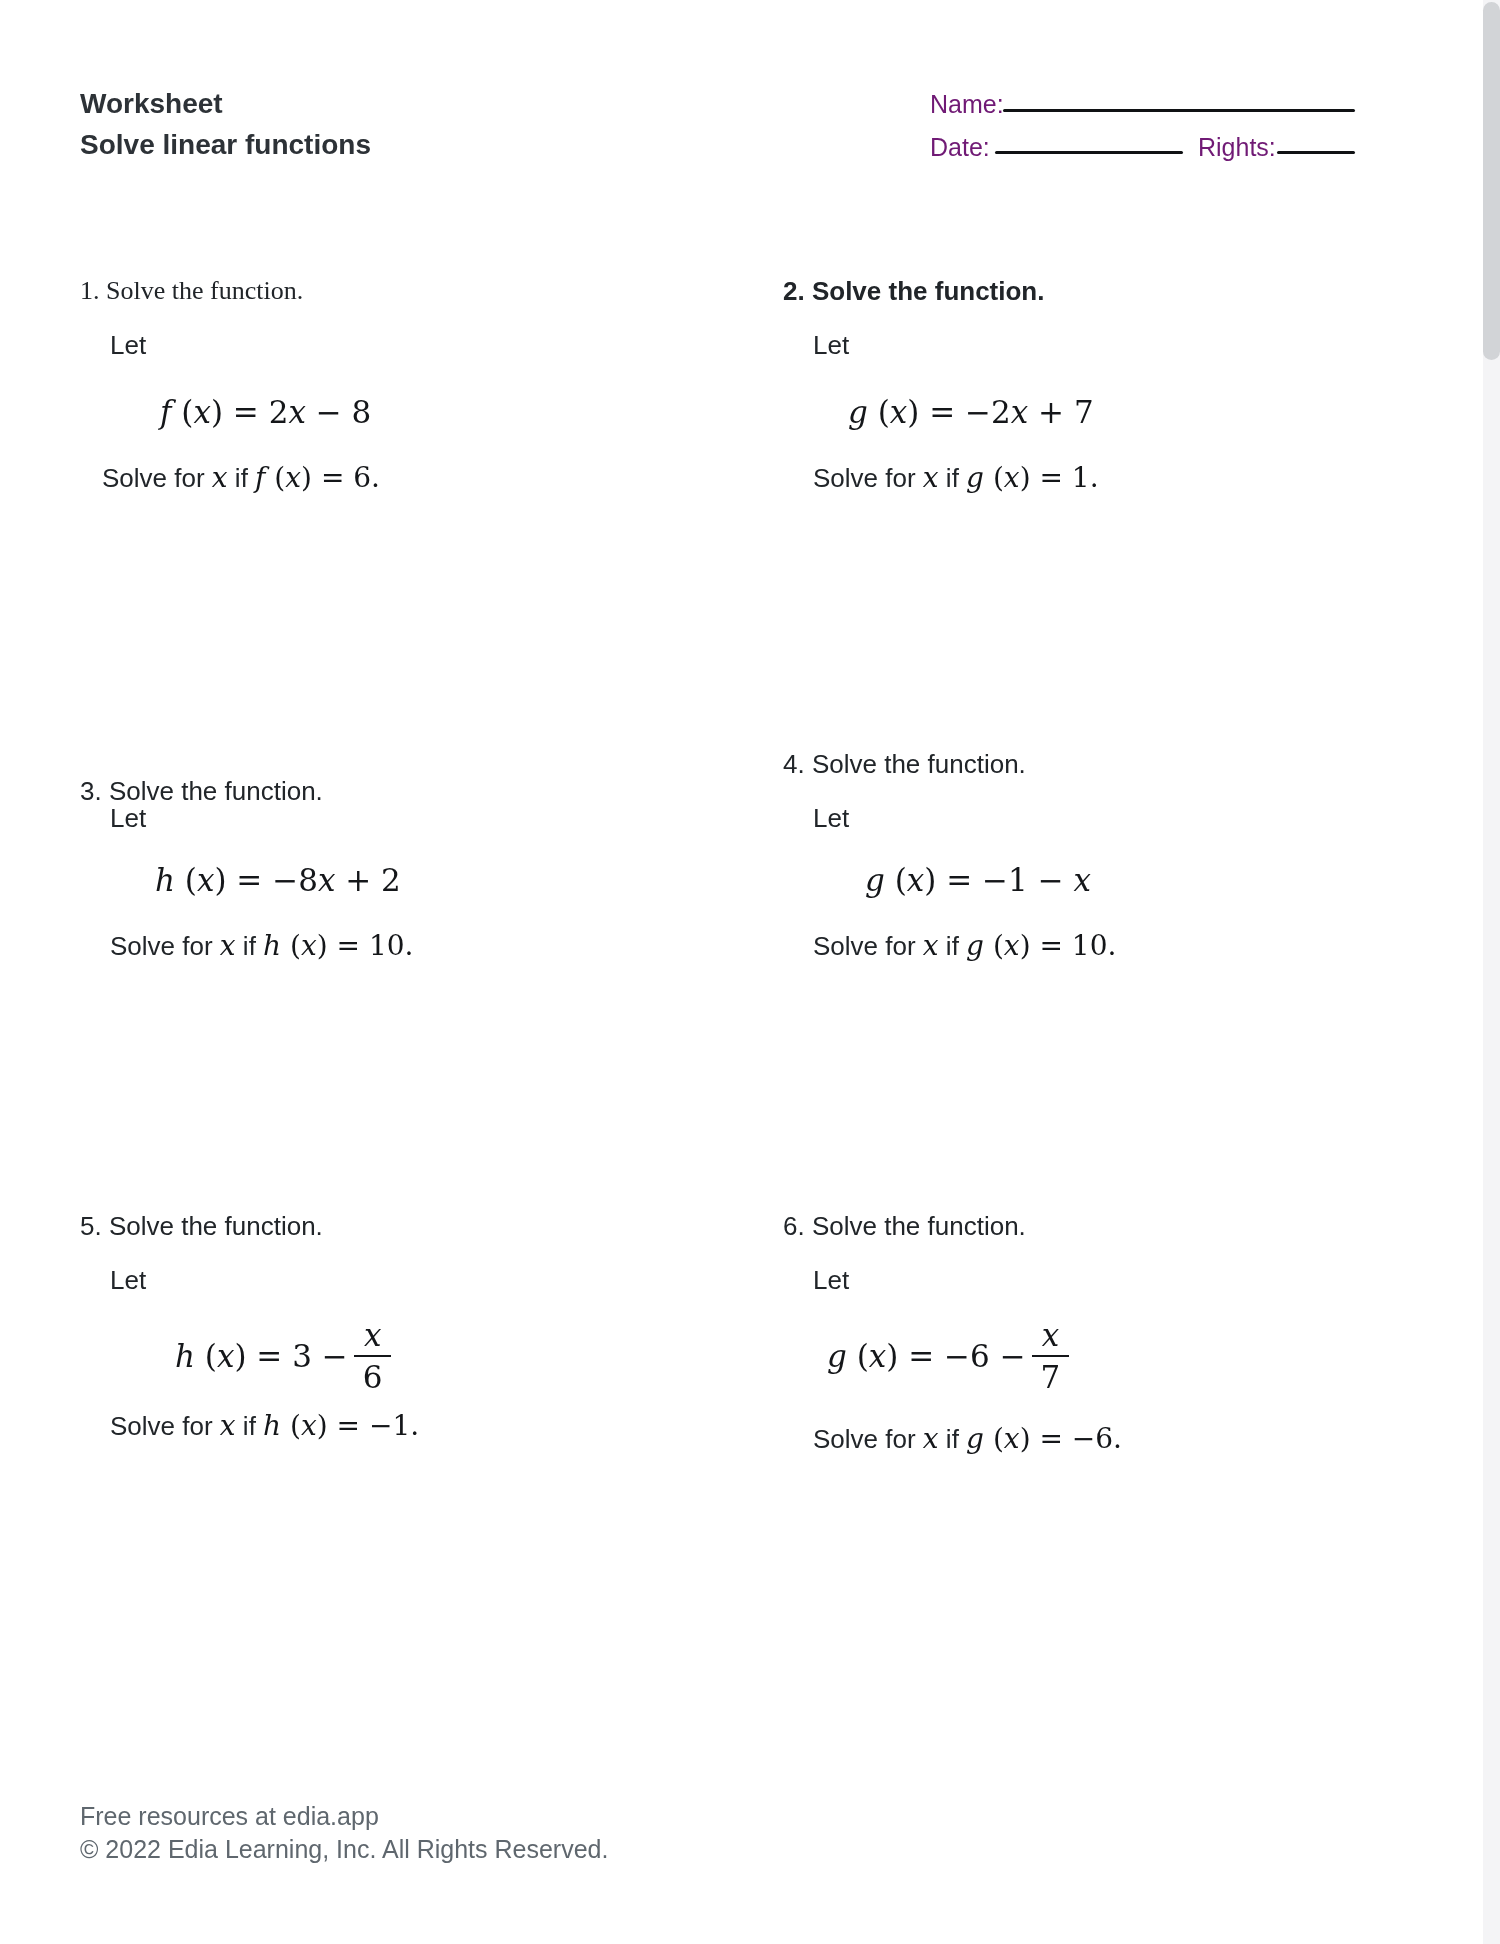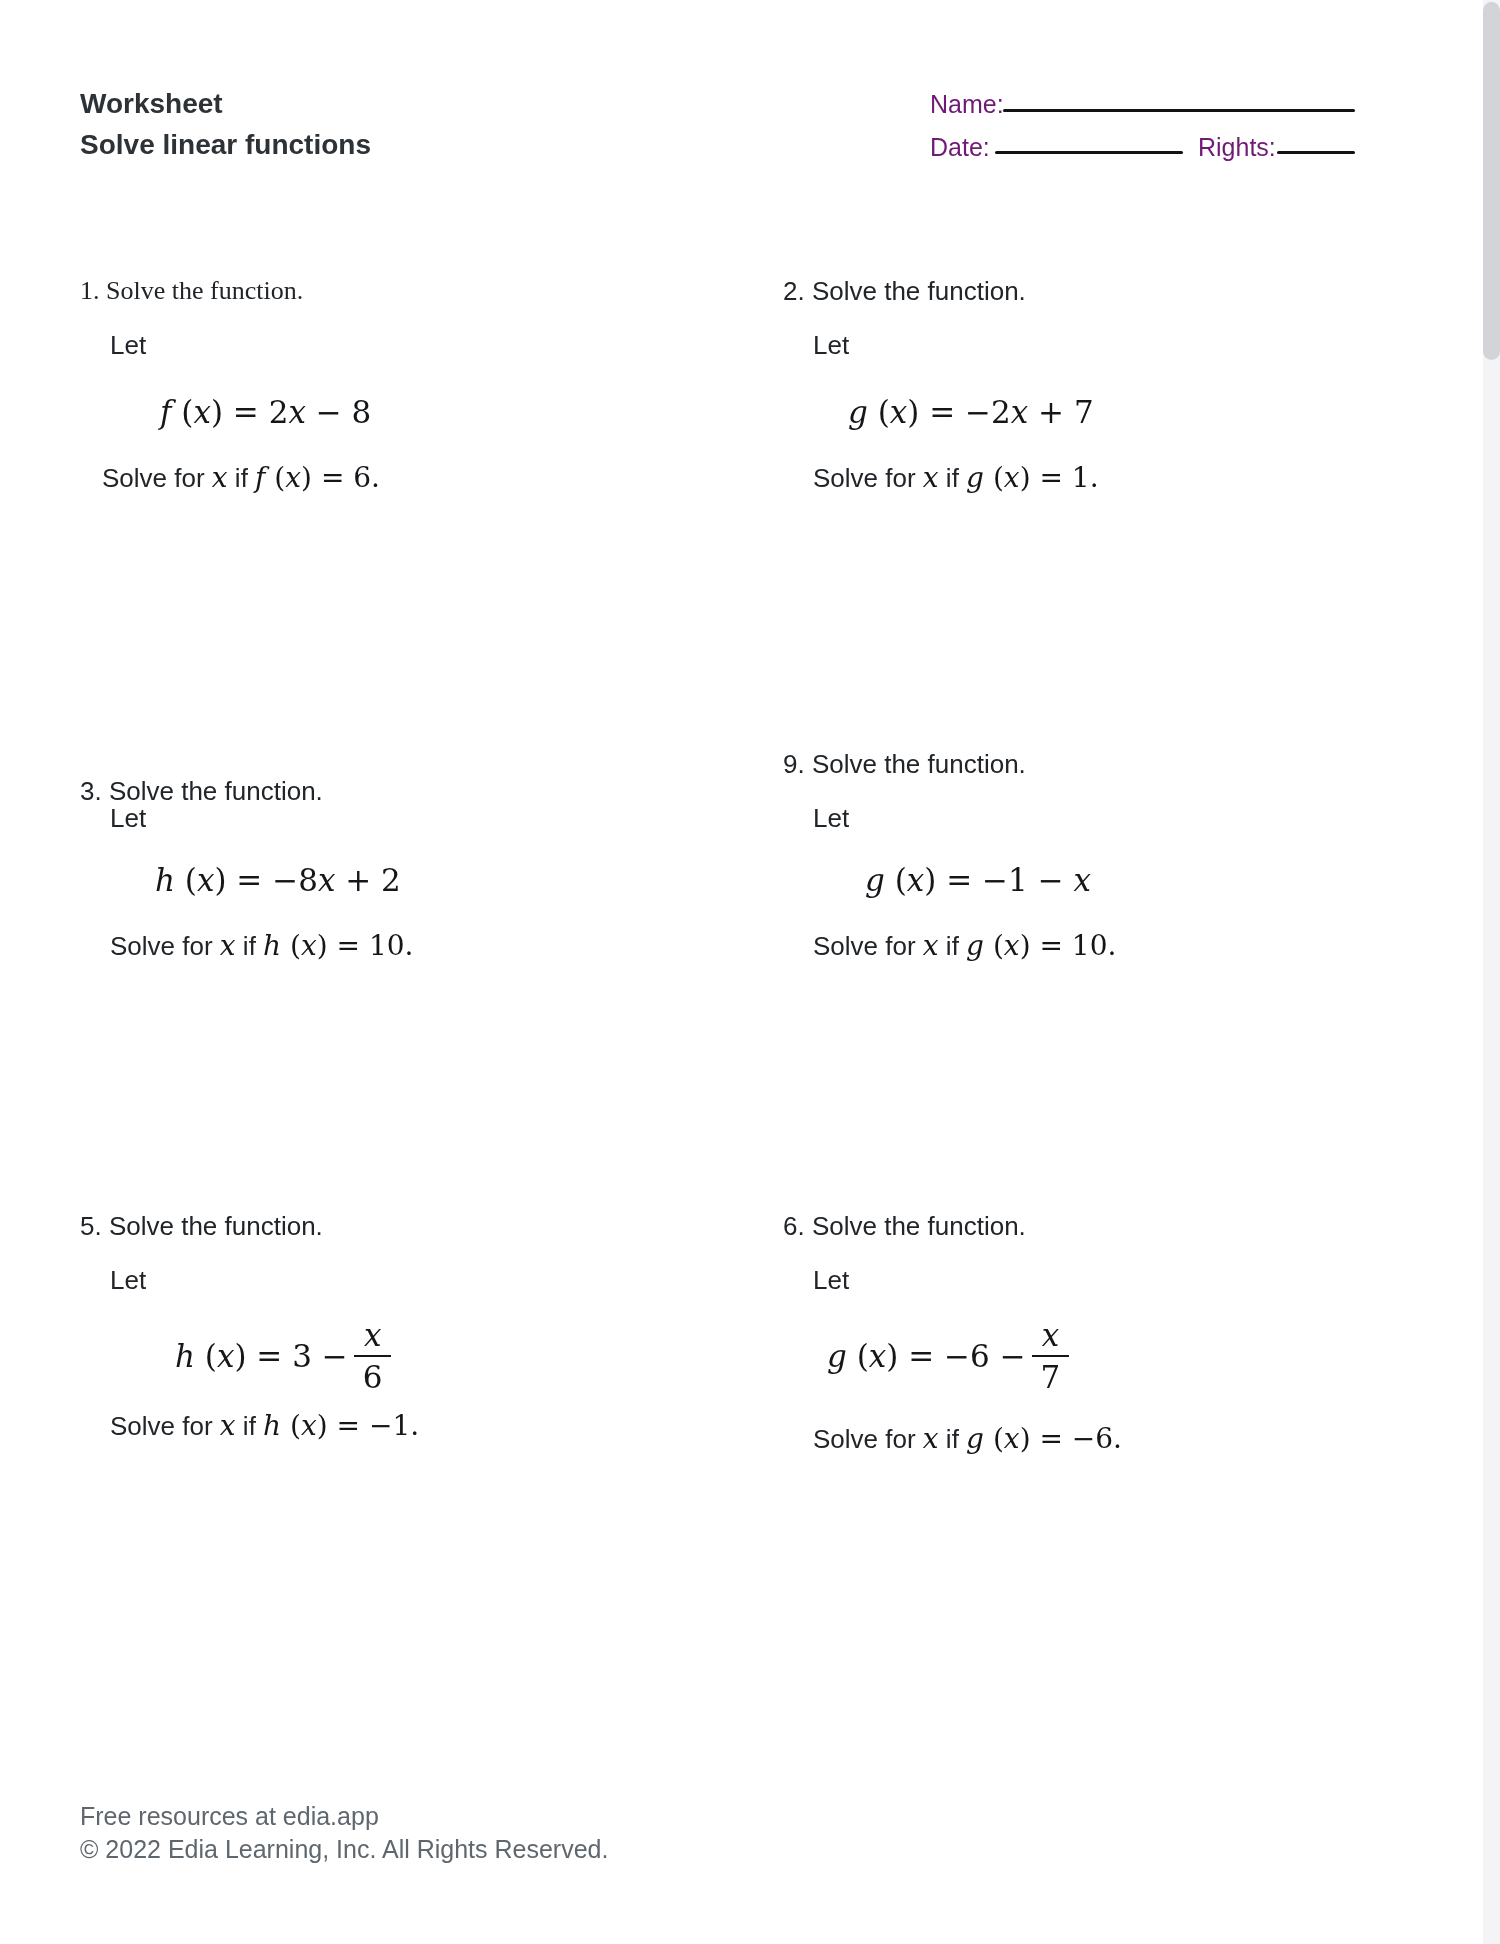--- a/index.html
+++ b/index.html
@@ -29,21 +29,21 @@
   .let { font-size:26px; color:#212529; line-height:34px; }
   .math { color:#141619; line-height:44px; white-space:pre-wrap; }
   .eq { font-size:31px; }
   .math .it { font-family:"DejaVu Serif", serif; font-style:italic; }
   .math .up { font-family:"DejaVu Serif", serif; }
   .math .txt { font-family:"Liberation Sans", sans-serif; color:#212529; }
   .solve-line { font-size:26px; line-height:36px; }
   .solve-line .it, .solve-line .up { font-size:28px; }
 
   .p1-heading { left:80px;  top:274px;font-family:Liberation Serif, serif; }
-  .p2-heading { left:783px; top:274px; }
+  .p2-heading { left:783px; top:274px;font-weight:bold; }
   .p3-heading { left:80px;  top:774px;text-align:right; }
   .p4-heading { left:783px; top:747px; }
   .p5-heading { left:80px;  top:1209px; }
   .p6-heading { left:783px; top:1209px; }
 
   .p1-let { left:110px; top:328px; }
   .p2-let { left:813px; top:328px; }
   .p3-let { left:110px; top:801px; }
   .p4-let { left:813px; top:801px; }
   .p5-let { left:110px; top:1263px; }
@@ -104,21 +104,21 @@
 <div class="abs heading p2-heading">2. Solve the function.</div>
 <div class="abs let p2-let">Let</div>
 <div class="abs math eq p2-eq"><span class="it">g</span><span class="up"> (</span><span class="it">x</span><span class="up">) = −2</span><span class="it">x</span><span class="up"> + 7</span></div>
 <div class="abs math solve-line p2-solve"><span class="txt">Solve for </span><span class="it">x</span><span class="txt"> if </span><span class="it">g</span><span class="up"> (</span><span class="it">x</span><span class="up">) = 1.</span></div>
 
 <div class="abs heading p3-heading">3. Solve the function.</div>
 <div class="abs let p3-let">Let</div>
 <div class="abs math eq p3-eq"><span class="it">h</span><span class="up"> (</span><span class="it">x</span><span class="up">) = −8</span><span class="it">x</span><span class="up"> + 2</span></div>
 <div class="abs math solve-line p3-solve"><span class="txt">Solve for </span><span class="it">x</span><span class="txt"> if </span><span class="it">h</span><span class="up"> (</span><span class="it">x</span><span class="up">) = 10.</span></div>
 
-<div class="abs heading p4-heading">9. Solve the function.</div>
+<div class="abs heading p4-heading">4. Solve the function.</div>
 <div class="abs let p4-let">Let</div>
 <div class="abs math eq p4-eq"><span class="it">g</span><span class="up"> (</span><span class="it">x</span><span class="up">) = −1 − </span><span class="it">x</span></div>
 <div class="abs math solve-line p4-solve"><span class="txt">Solve for </span><span class="it">x</span><span class="txt"> if </span><span class="it">g</span><span class="up"> (</span><span class="it">x</span><span class="up">) = 10.</span></div>
 
 <div class="abs heading p5-heading">5. Solve the function.</div>
 <div class="abs let p5-let">Let</div>
 <div class="abs math eq p5-eq"><span class="it">h</span><span class="up"> (</span><span class="it">x</span><span class="up">) = 3 −</span><span class="frac"><span class="fnum">x</span><span class="fden">6</span></span></div>
 <div class="abs math solve-line p5-solve"><span class="txt">Solve for </span><span class="it">x</span><span class="txt"> if </span><span class="it">h</span><span class="up"> (</span><span class="it">x</span><span class="up">) = −1.</span></div>
 
 <div class="abs heading p6-heading">6. Solve the function.</div>

